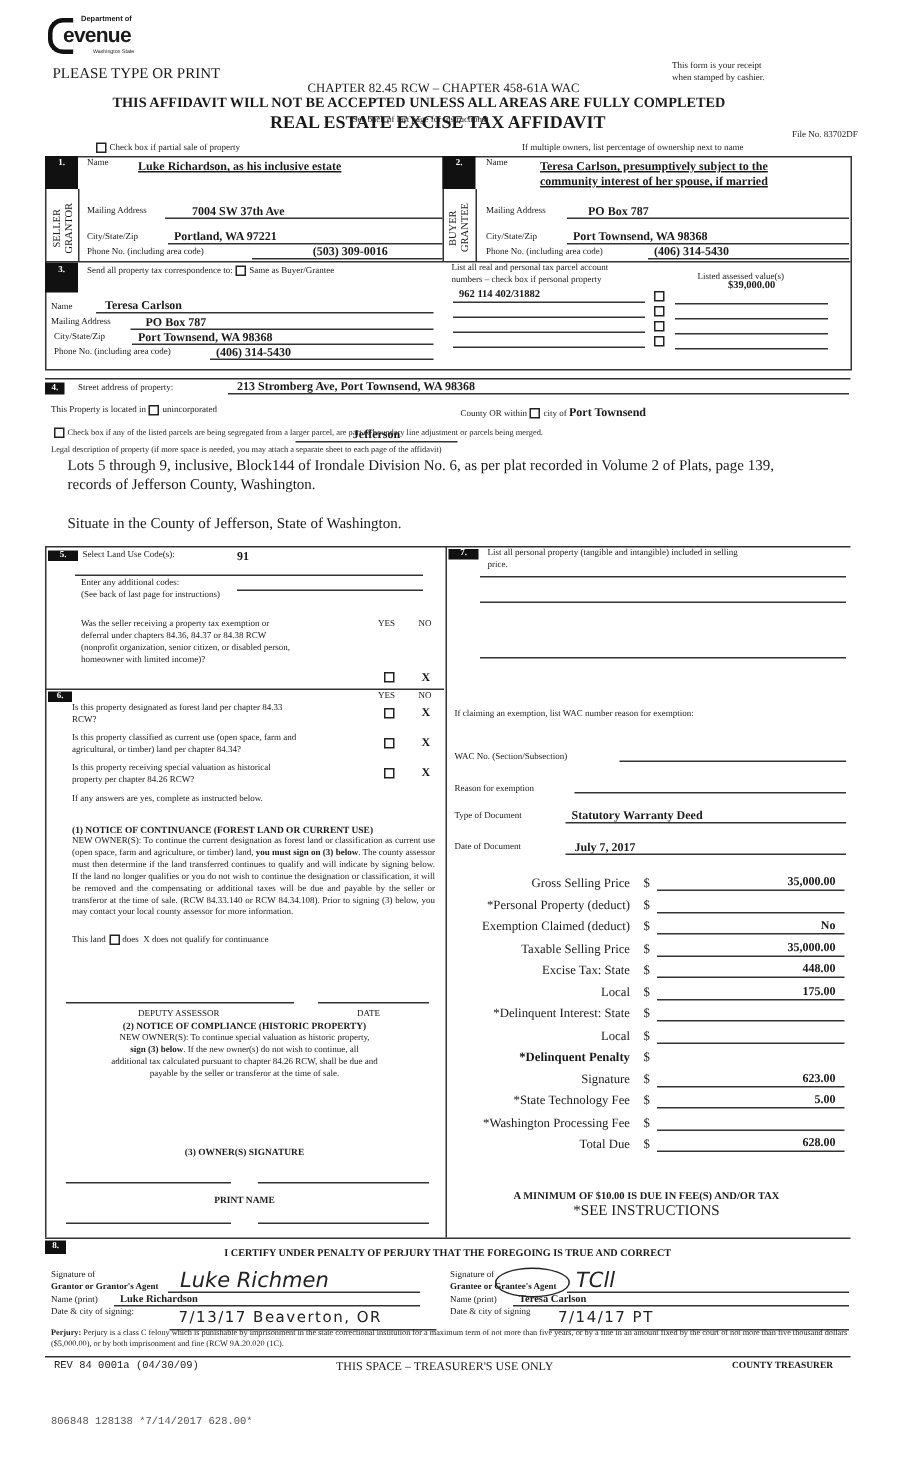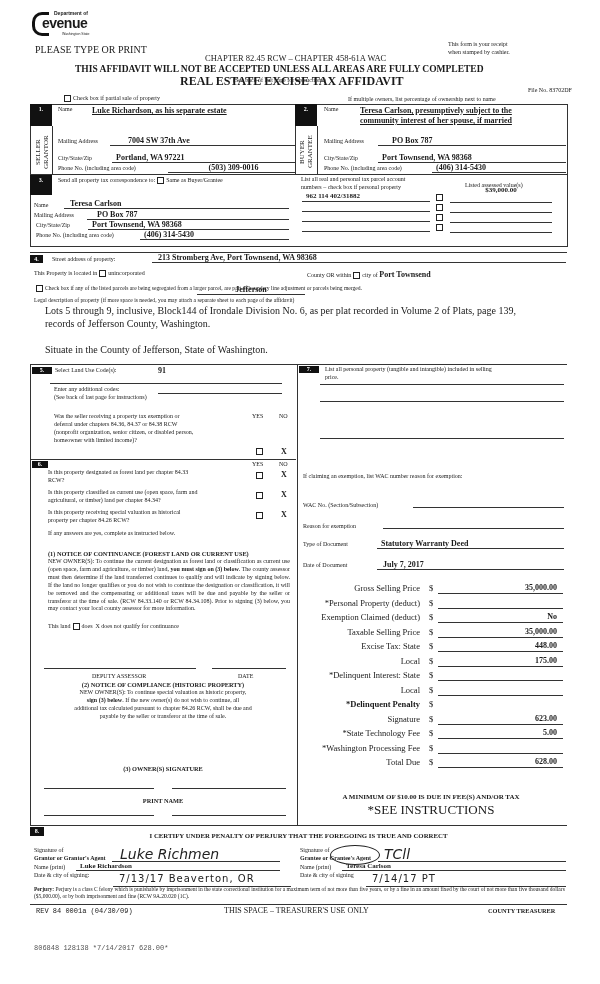--- a/index.html
+++ b/index.html
@@ -45,21 +45,21 @@
 <div class="abs" style="left:30px;top:104px;width:536px;height:141px;border:1px solid #333;"></div>
 <div class="vline" style="left:295px;top:104px;height:70px;"></div>
 <div class="hline" style="left:30px;top:174px;width:537px;"></div>
 
 <div class="sec" style="left:30px;top:104px;width:22px;height:22px;line-height:10px;">1.</div>
 <div class="vert" style="left:34px;top:130px;height:44px;">
   <span>SELLER</span><br><span>GRANTOR</span>
 </div>
 <div class="vline" style="left:52px;top:126px;height:48px;"></div>
 <div class="abs xs" style="left:58px;top:106px;">Name</div>
-<div class="abs fill u" style="left:92px;top:106px;">Luke Richardson, as his separate estate</div>
+<div class="abs fill u" style="left:92px;top:106px;">Luke Richardson, as his inclusive estate</div>
 <div class="abs xs" style="left:58px;top:138px;">Mailing Address</div>
 <div class="abs fill line" style="left:110px;top:136px;width:185px;padding-left:18px;box-sizing:border-box;">7004 SW 37th Ave</div>
 <div class="abs xs" style="left:58px;top:155px;">City/State/Zip</div>
 <div class="abs fill line" style="left:112px;top:153px;width:183px;padding-left:4px;box-sizing:border-box;">Portland, WA 97221</div>
 <div class="abs xs" style="left:58px;top:165px;">Phone No. (including area code)</div>
 <div class="abs fill line" style="left:168px;top:163px;width:127px;padding-left:4px;box-sizing:border-box;text-align:center;">(503) 309-0016</div>
 
 <div class="sec" style="left:295px;top:104px;width:22px;height:22px;line-height:10px;">2.</div>
 <div class="vert" style="left:298px;top:130px;height:44px;">
   <span>BUYER</span><br><span>GRANTEE</span>
@@ -270,21 +270,21 @@
       <div class="abs" style="left: 429px; top: 742.5px; font-size: 8.5px;">$</div>
       <div class="abs fill line right" style="left: 438px; top: 742.5px; width: 125px; height: 11px; padding-right: 6px; box-sizing: border-box;"></div>
     </div>
     <div>
       <div class="abs right" style="left: 298px; top: 757px; width: 122px; font-size: 8.5px;">Total Due</div>
       <div class="abs" style="left: 429px; top: 757px; font-size: 8.5px;">$</div>
       <div class="abs fill line right" style="left: 438px; top: 757px; width: 125px; height: 11px; padding-right: 6px; box-sizing: border-box;">628.00</div>
     </div>
   </div>
 <div class="abs b center" style="left:298px;top:793px;width:266px;font-size:7px;font-family:Liberation Serif, serif;">A MINIMUM OF $10.00 IS DUE IN FEE(S) AND/OR TAX</div>
-<div class="abs center" style="left:298px;top:802px;width:266px;font-size:13px;">*SEE INSTRUCTIONS</div>
+<div class="abs center" style="left:298px;top:802px;width:266px;font-size:10px;">*SEE INSTRUCTIONS</div>
 <div class="hline" style="left:30px;top:825px;width:537px;"></div>
 
 <div class="sec" style="left:30px;top:827px;width:14px;height:9px;line-height:9px;">8.</div>
 <div class="abs b center" style="left:30px;top:832px;width:537px;font-size:6.8px;">I CERTIFY UNDER PENALTY OF PERJURY THAT THE FOREGOING IS TRUE AND CORRECT</div>
 <div class="abs xs" style="left:34px;top:847px;">Signature of</div>
 <div class="abs xs b" style="left:34px;top:855px;">Grantor or Grantor's Agent</div>
 <div class="abs line" style="left:112px;top:845px;width:168px;height:16px;">
   <span class="sig" style="margin-left:8px;">Luke Richmen</span>
 </div>
 <div class="abs xs" style="left:34px;top:864px;">Name (print)</div>

